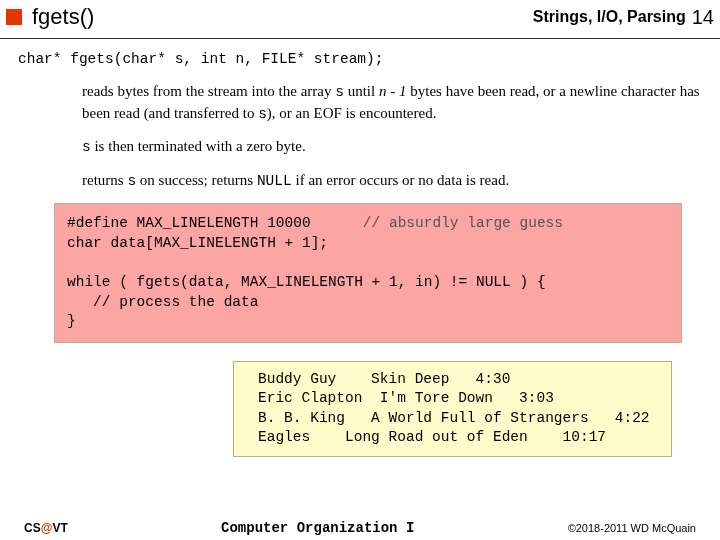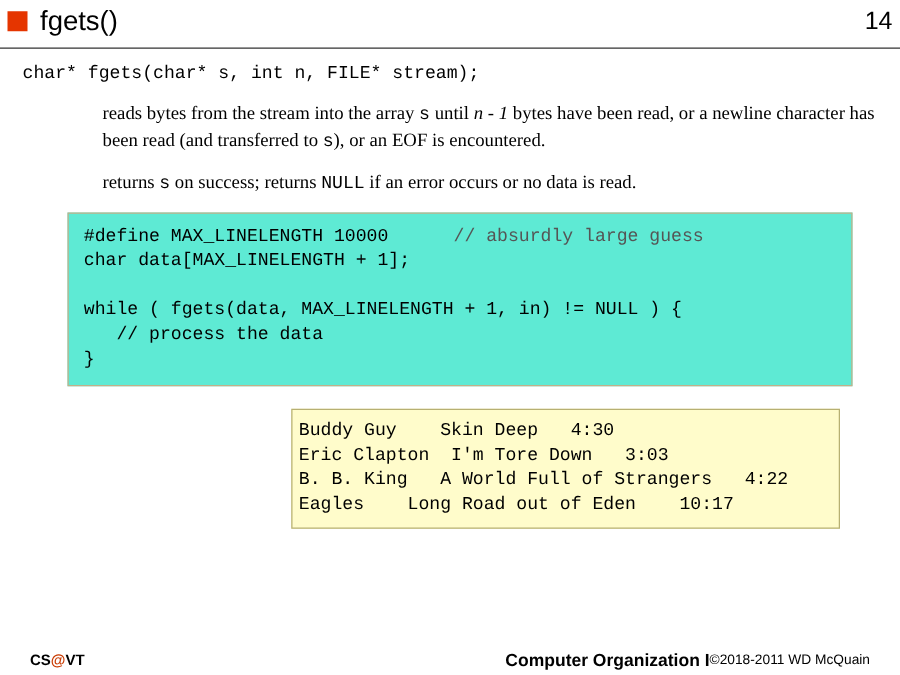--- a/index.html
+++ b/index.html
@@ -61,70 +61,74 @@
   }
   .mono-inline {
     font-family: "Courier New", monospace;
     font-size: 14.5px;
   }
   .italic { font-style: italic; }
   .lead {
     margin: 6px 0 12px 0;
   }
   .codebox {
-    background: #5eead4;
+    background: #fca5a5;
     border: 1px solid #c2b089;
     font-family: "Courier New", monospace;
     font-size: 14.5px;
     white-space: pre;
     padding: 10px 12px;
     margin: 0 20px 0 36px;
     line-height: 1.35;
   }
   .codebox .comment { color: #555; }
   .outbox {
     background: #fffccb;
     border: 1px solid #b7b072;
     font-family: "Courier New", monospace;
     font-size: 14.5px;
     white-space: pre;
-    padding: 8px 5px;
+    padding: 8px 24px;
     margin: 18px 30px 0 215px;
     line-height: 1.35;
   }
   .footer {
     position: absolute;
     left: 0; right: 0; bottom: 4px;
     display: flex;
     align-items: center;
     font-family: Arial, Helvetica, sans-serif;
     font-size: 12px;
     padding: 0 24px;
   }
   .footer .csvt { font-weight: bold; }
   .footer .csvt .at { color: #c93a00; }
-  .footer .course { flex: 1; text-align: right; font-weight: bold; font-size: 14px; }
+  .footer .course { flex: 1; text-align: center; font-weight: bold; font-size: 14px; font-family: Liberation Mono, monospace; }
   .footer .copy { font-size: 11px; }
 </style>
 </head>
 <body>
 
 <div class="header">
   <div class="red-box"></div>
   <div class="title">fgets()</div>
+  <div class="breadcrumb">Strings, I/O, Parsing</div>
   <div class="pagenum">14</div>
 </div>
 
 <div class="content">
 
   <div class="proto">char* fgets(char* s, int n, FILE* stream);</div>
 
   <div class="desc">
     <p>
       <span>reads bytes from the stream into the array </span><span class="mono-inline">s</span><span> until </span><span class="italic">n - 1</span><span> bytes have been read, or a newline character has been read (and transferred to </span><span class="mono-inline">s</span><span>), or an EOF is encountered.</span>
+    </p>
+    <p>
+      <span class="mono-inline">s</span><span> is then terminated with a zero byte.</span>
     </p>
     <p>
       <span>returns </span><span class="mono-inline">s</span><span> on success; returns </span><span class="mono-inline">NULL</span><span> if an error occurs or no data is read.</span>
     </p>
   </div>
 
 
   <div class="codebox"><span>#define MAX_LINELENGTH 10000      </span><span class="comment">// absurdly large guess</span>
 <span>char data[MAX_LINELENGTH + 1];</span>
 <span></span>

